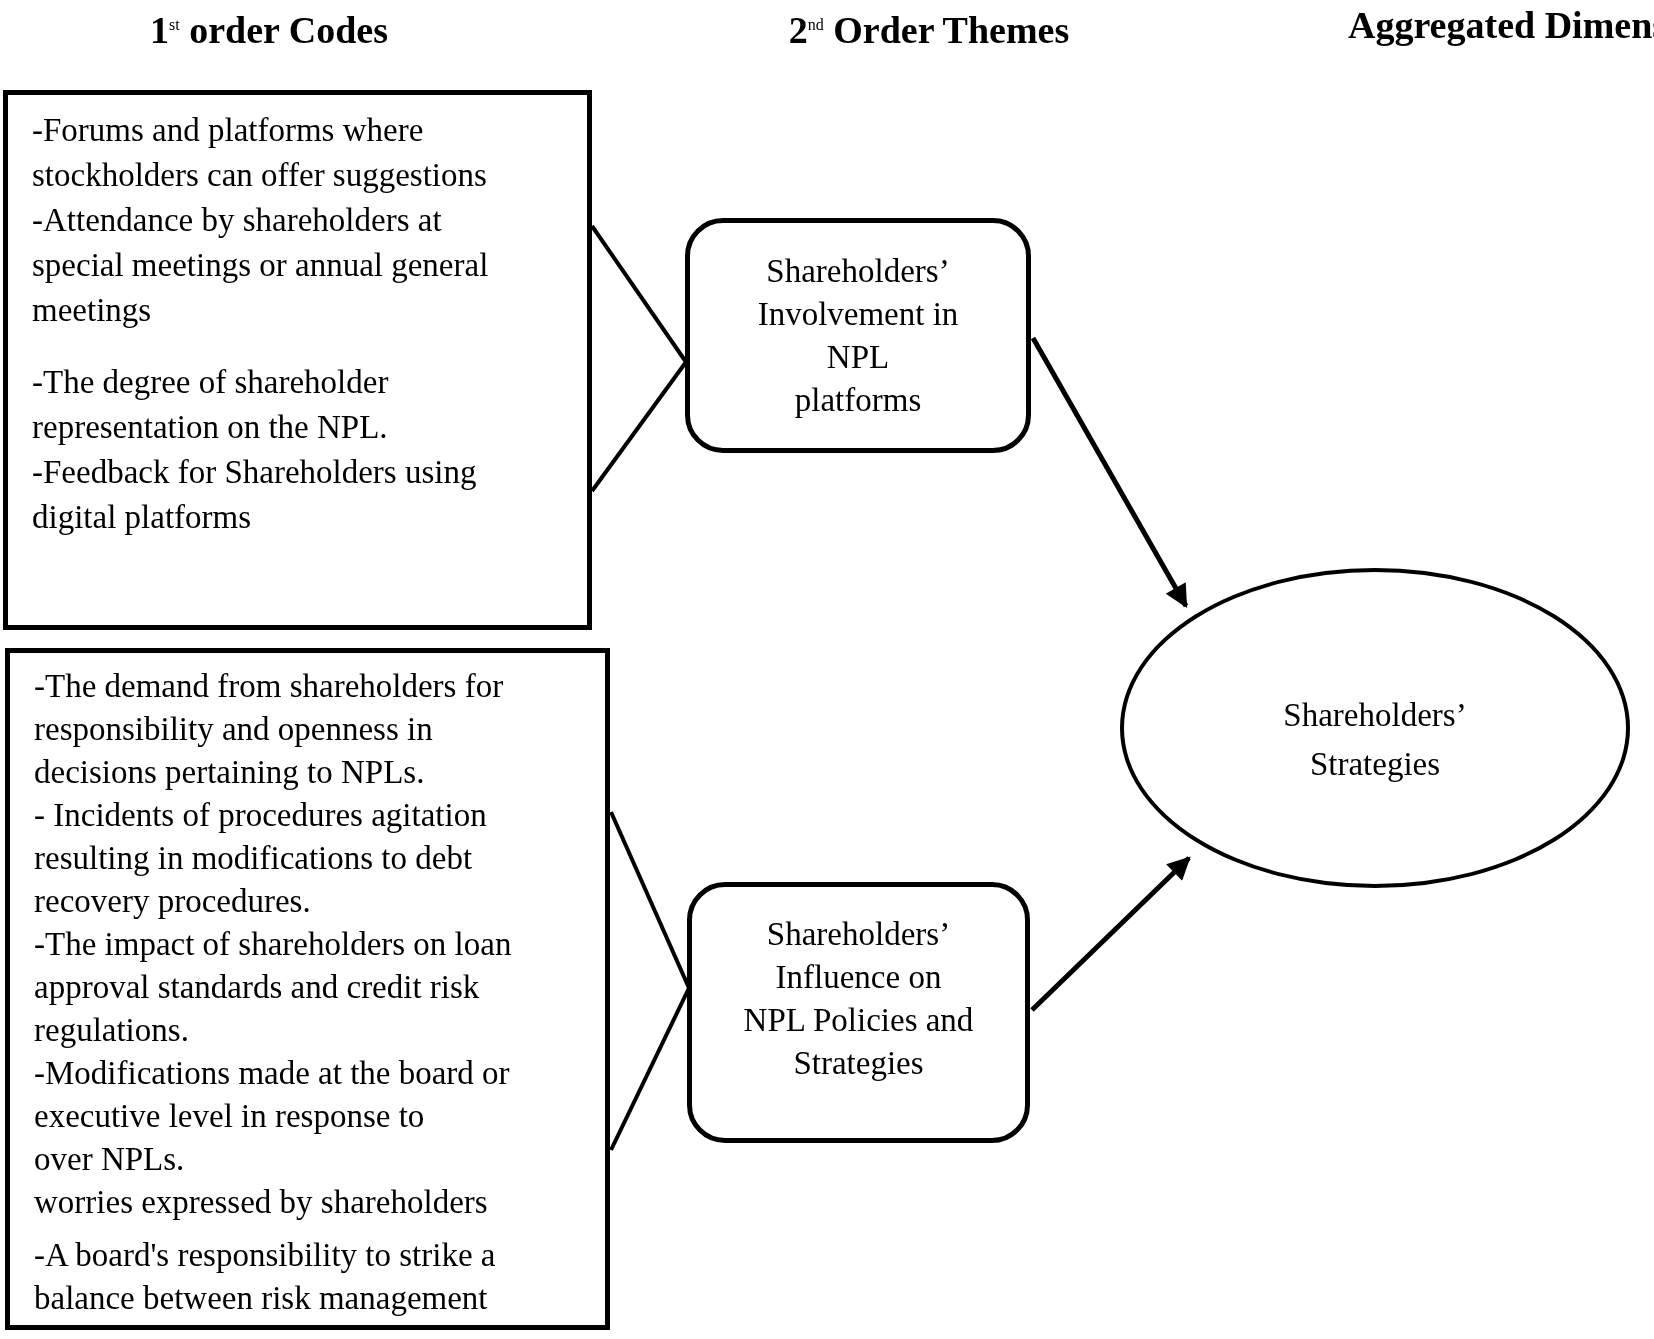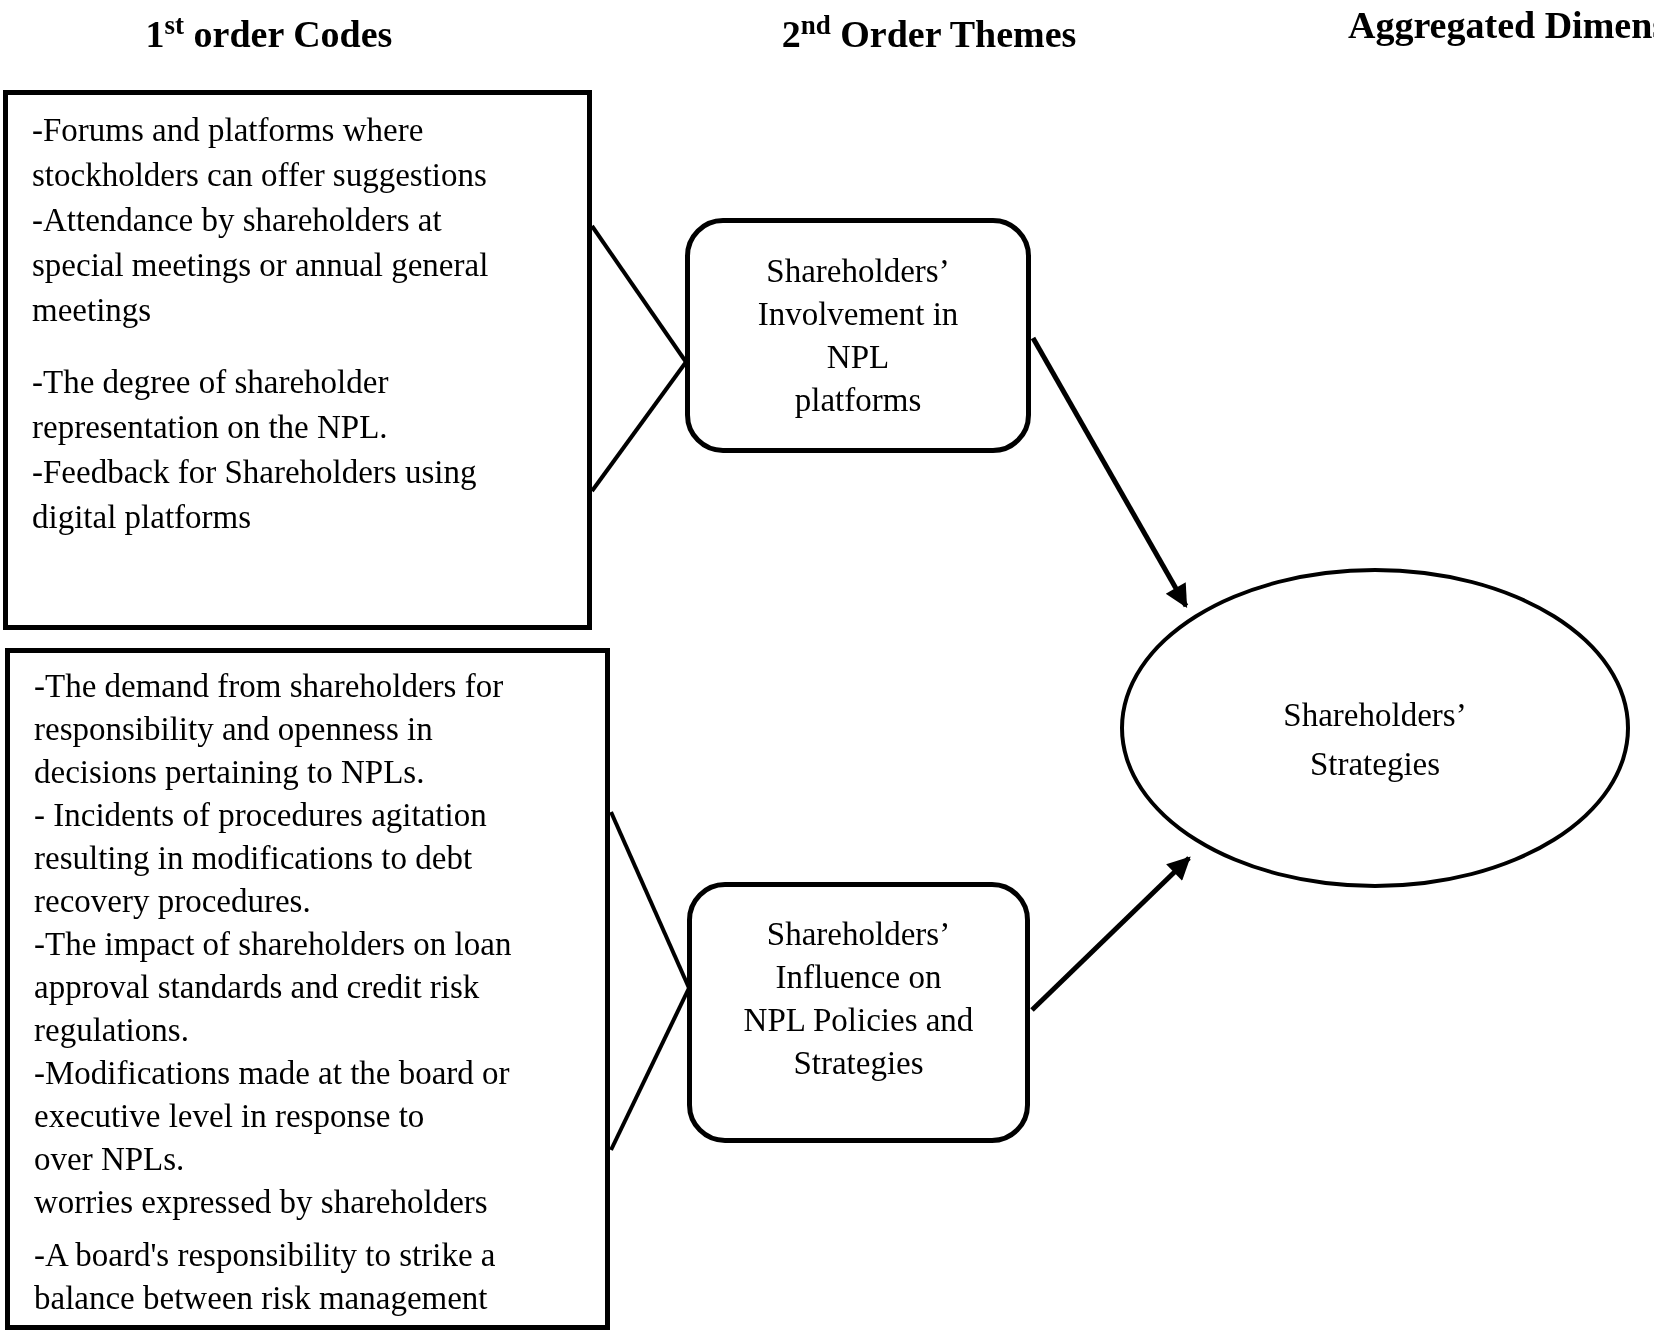--- a/index.html
+++ b/index.html
@@ -5,21 +5,21 @@
   html,body{margin:0;padding:0;background:#ffffff;}
   .canvas{
     position:relative;width:1654px;height:1339px;background:#ffffff;
     font-family:"Liberation Serif","DejaVu Serif",serif;color:#000;
     overflow:hidden;
   }
   .hdr{
     position:absolute;top:2px;font-weight:bold;font-size:38px;
     white-space:nowrap;text-align:center;line-height:46px;
   }
-  .hdr sup{font-size:27px;font-weight:bold;vertical-align:13px;letter-spacing:0;}
+  .hdr sup{font-size:16px;font-weight:normal;vertical-align:13px;letter-spacing:0;}
   .hdr1{left:99px;width:340px;}
   .hdr2{left:759px;width:340px;}
   .hdr3{left:1348px;text-align:left;}
   .codebox{
     position:absolute;border:5px solid #000;background:#ffffff;
     box-sizing:border-box;font-size:33px;
   }
   .box1{left:3px;top:90px;width:589px;height:540px;padding:13px 6px 0 24px;}
   .box2{left:5px;top:648px;width:605px;height:682px;padding:12px 6px 0 24px;}
   .ln{white-space:nowrap;}

